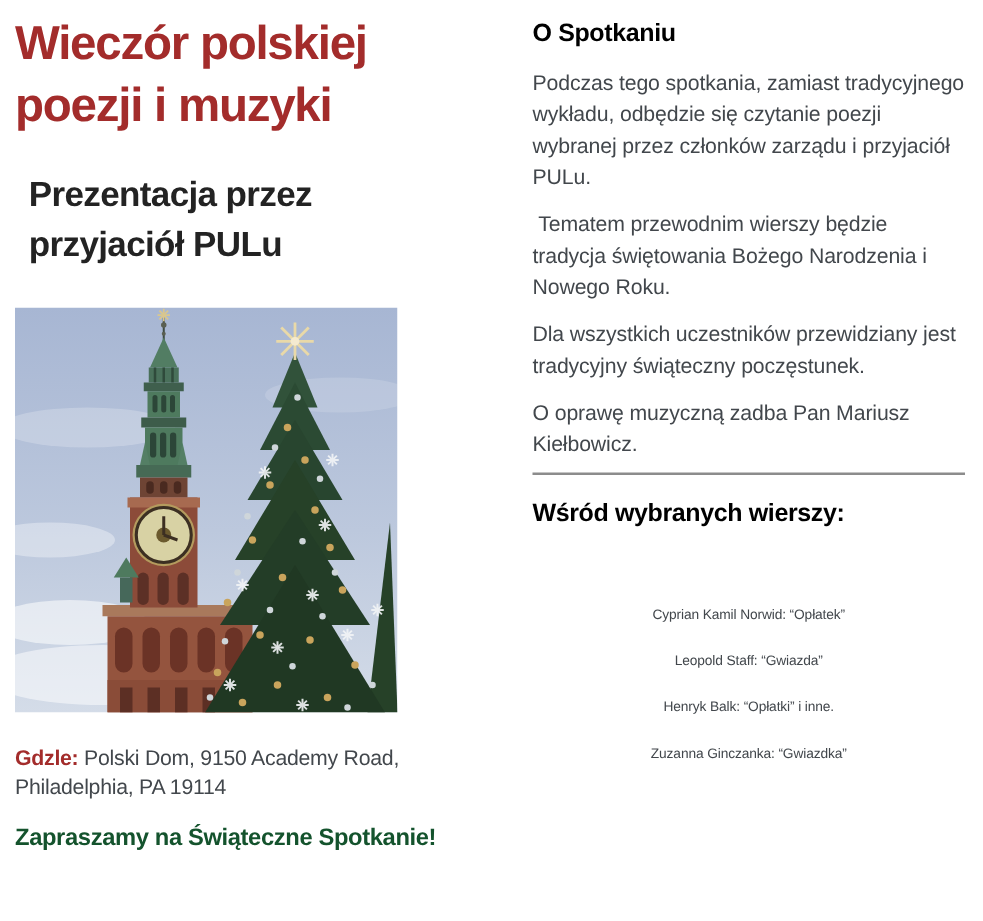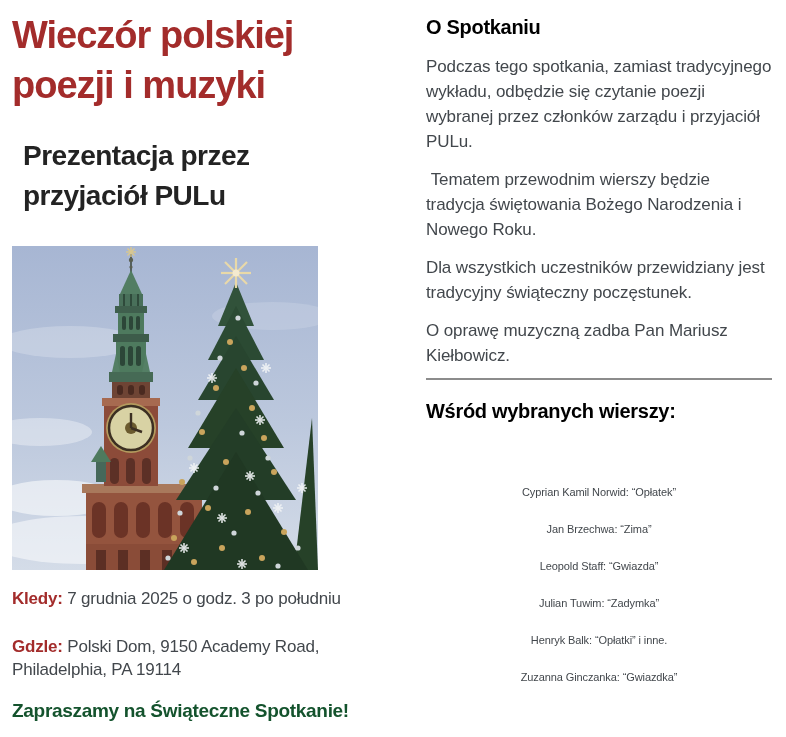--- a/index.html
+++ b/index.html
@@ -201,40 +201,37 @@
           <line x1="224" y1="12" x2="224" y2="42"></line>
             <line x1="209" y1="27" x2="239" y2="27"></line>
           <line x1="213" y1="16" x2="235" y2="38"></line>
             <line x1="235" y1="16" x2="213" y2="38"></line>
           <circle cx="224" cy="27" r="3.5" fill="#f4ead0" stroke="none"></circle>
         </g>
       </g>
     </svg>
   </div>
 
-  <p class="info-line"><span class="info-label">Kledy:</span><span> 7 grudnia 2025 o godz. 3 po południu</span></p>
 
   <p class="info-line where"><span class="info-label">Gdzle:</span><span> Polski Dom, 9150 Academy Road, Philadelphia, PA 19114</span></p>
 
   <p class="cta-line">Zapraszamy na Świąteczne Spotkanie!</p>
 </div>
 
 <div class="col-right">
   <h3 class="section-heading">O Spotkaniu</h3>
 
   <p class="about-paragraph">Podczas tego spotkania, zamiast tradycyjnego wykładu, odbędzie się czytanie poezji wybranej przez członków zarządu i przyjaciół PULu.</p>
   <p class="about-paragraph"> Tematem przewodnim wierszy będzie tradycja świętowania Bożego Narodzenia i Nowego Roku.</p>
   <p class="about-paragraph">Dla wszystkich uczestników przewidziany jest tradycyjny świąteczny poczęstunek.</p>
   <p class="about-paragraph">O oprawę muzyczną zadba Pan Mariusz Kiełbowicz.</p>
 
   <hr class="divider">
 
   <h3 class="section-heading poems-heading">Wśród wybranych wierszy:</h3>
 
   <div class="poems-list">
     <p class="poem-item">Cyprian Kamil Norwid: “Opłatek”</p>
-    <p class="poem-item">Jan Brzechwa: “Zima”</p>
     <p class="poem-item">Leopold Staff: “Gwiazda”</p>
-    <p class="poem-item">Julian Tuwim: “Zadymka”</p>
     <p class="poem-item">Henryk Balk: “Opłatki” i inne.</p>
     <p class="poem-item">Zuzanna Ginczanka: “Gwiazdka”</p>
   </div>
 </div>
 
 </body></html>

